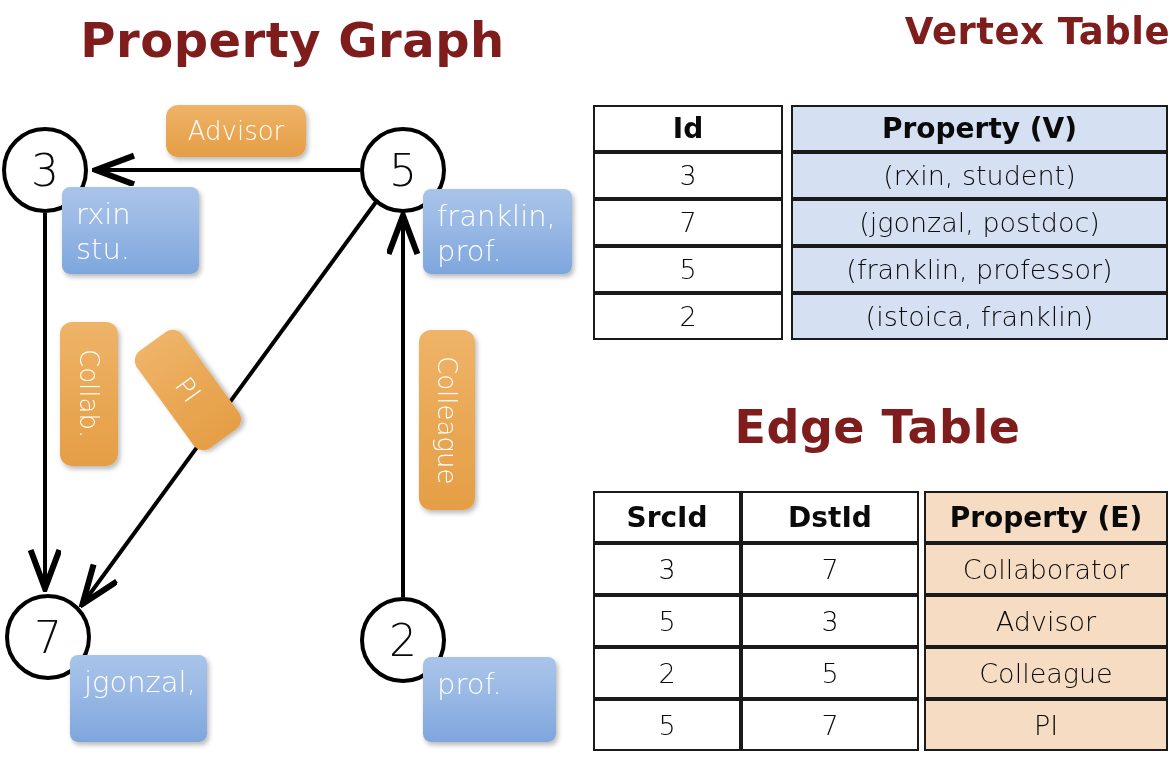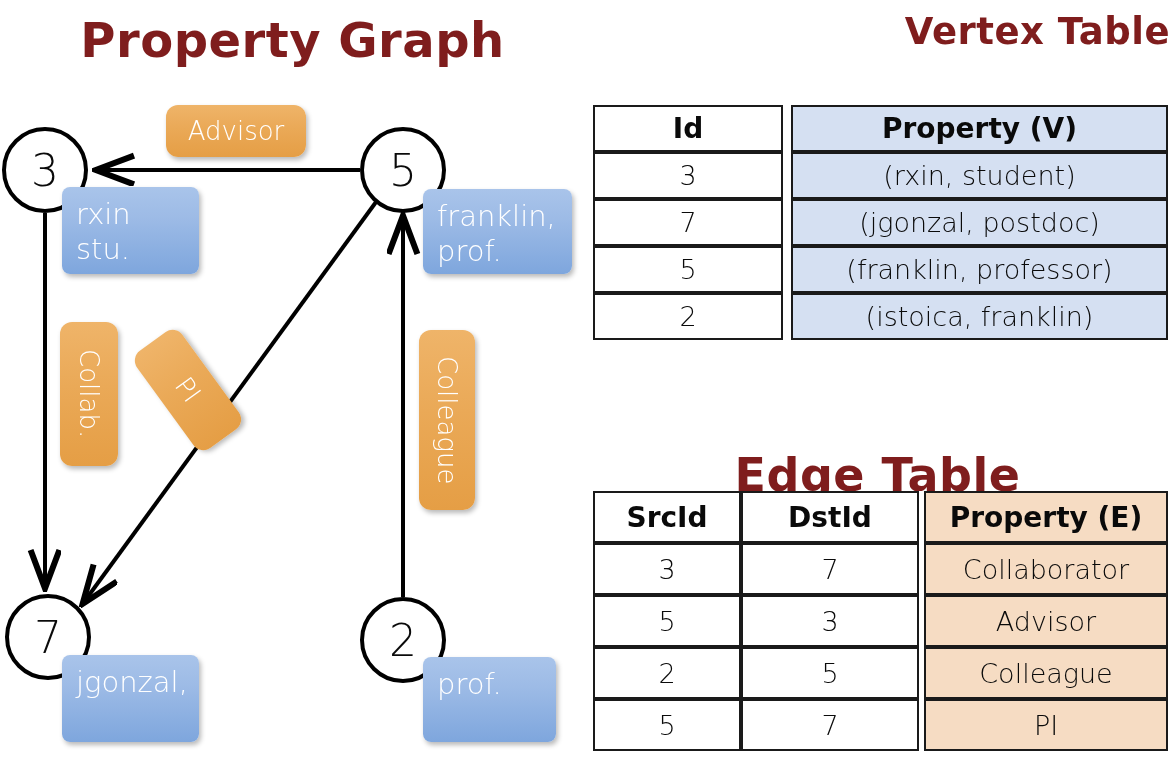--- a/index.html
+++ b/index.html
@@ -32,21 +32,20 @@
   }
   #title-vertex-table {
     left: 585px; top: 10px; width: 585px;
     text-align: right;
     font-size: 37px;
   }
   #title-edge-table {
     left: 585px; top: 400px; width: 585px;
     text-align: center;
     font-size: 46px;
-    margin-top: 48px;
   }
 
   
   #graph-panel {
     position: absolute;
     left: 0; top: 0;
     width: 585px; height: 760px;
   }
   #graph-edges {
     position: absolute;
@@ -179,21 +178,21 @@
   </div>
 
   <div class="vprop" style="left:62px; top:187px; width:137px; height:87px;">
     <div>rxin</div>
     <div>stu.</div>
   </div>
   <div class="vprop" style="left:423px; top:189px; width:149px; height:85px;">
     <div>franklin,</div>
     <div>prof.</div>
   </div>
-  <div class="vprop" style="left:62px; top:655px; width:137px; height:87px;">
+  <div class="vprop" style="left:70px; top:655px; width:137px; height:87px;">
     <div>jgonzal,</div>
   </div>
   <div class="vprop" style="left:423px; top:657px; width:133px; height:85px;">
     <div>prof.</div>
   </div>
 
   <div class="eprop" style="left:166px; top:105px; width:140px; height:52px;">
     <span>Advisor</span>
   </div>
 

